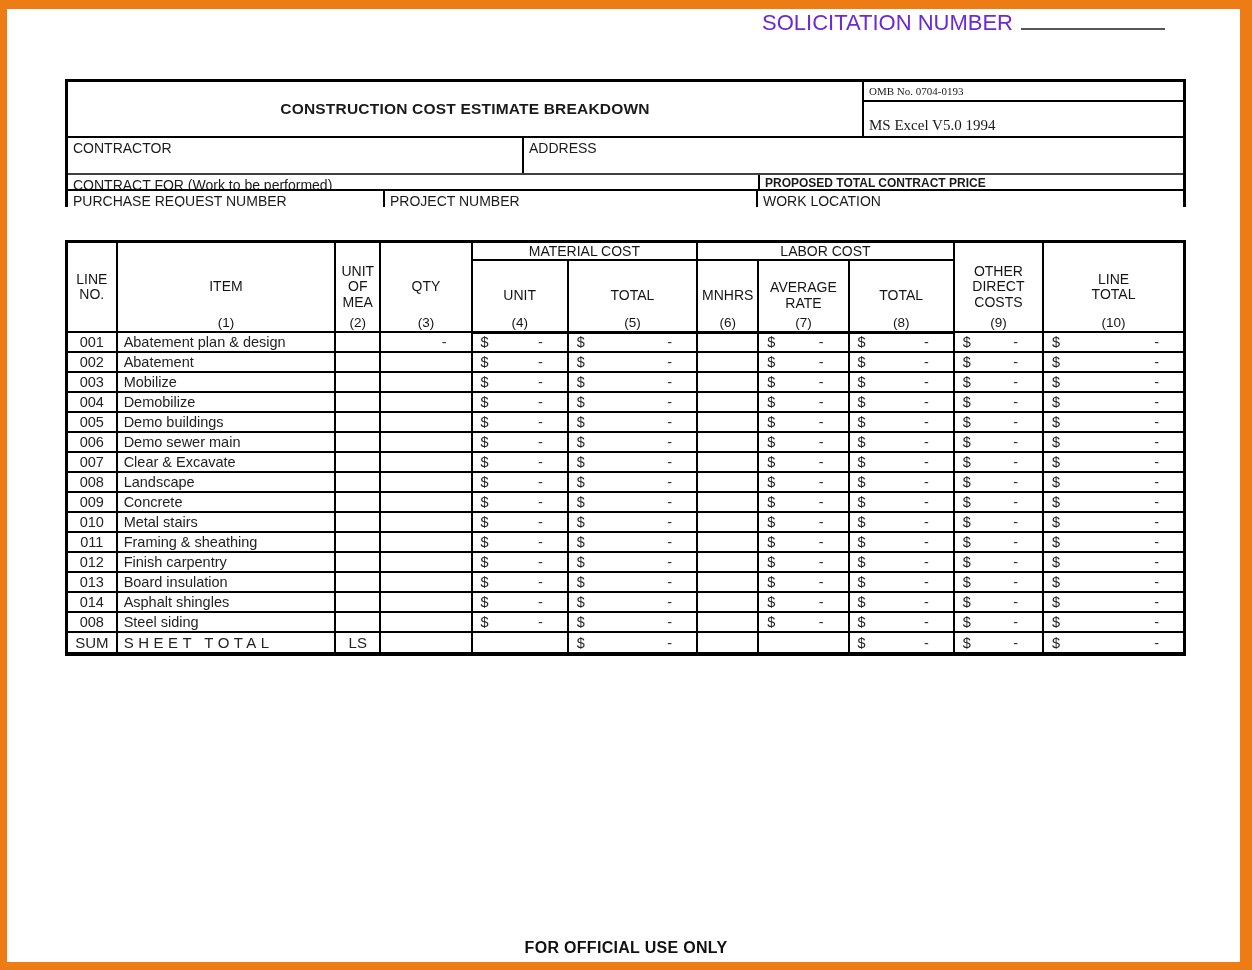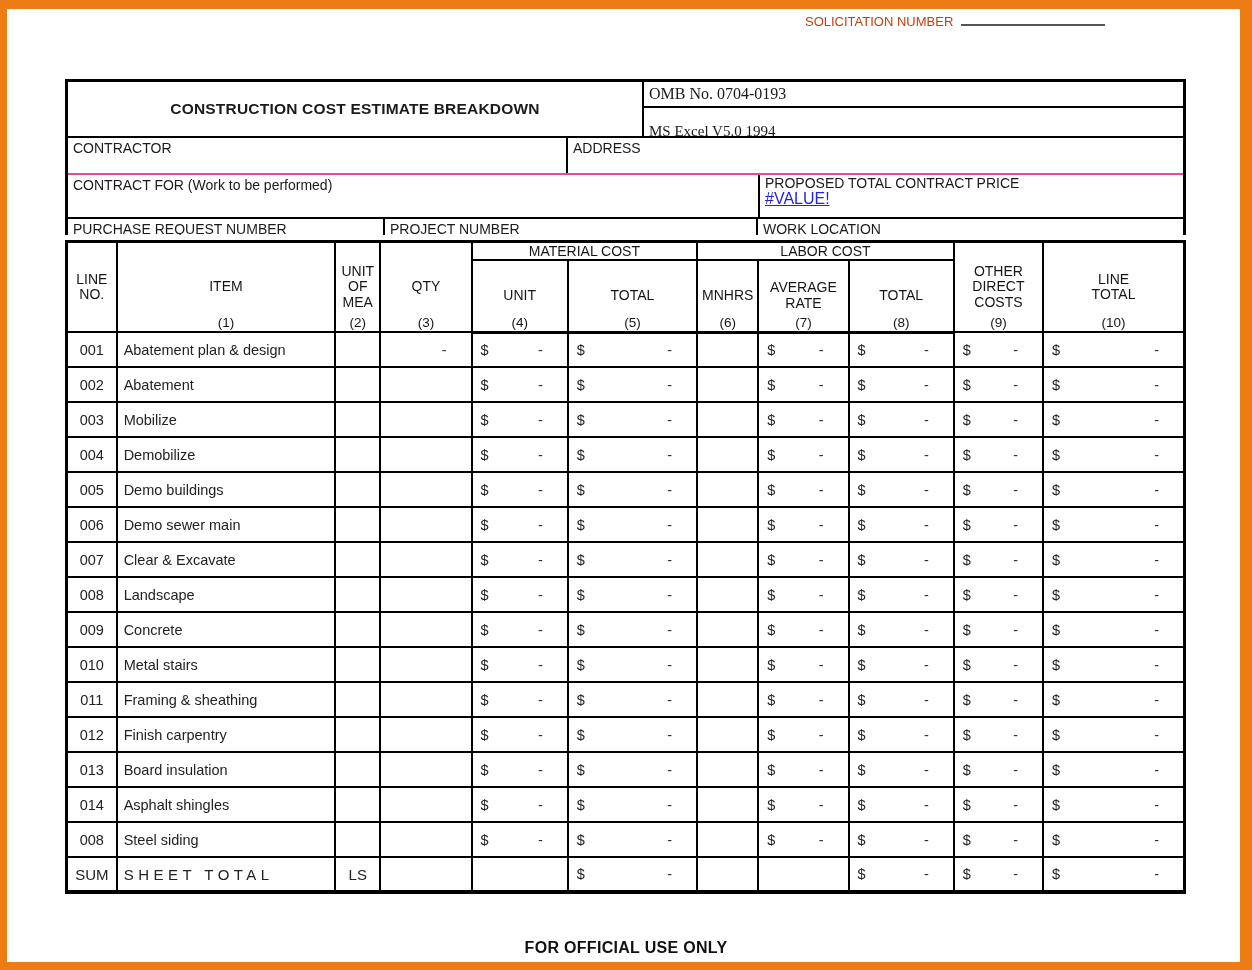--- a/index.html
+++ b/index.html
@@ -7,65 +7,65 @@
     width:1252px;height:970px;position:relative;overflow:hidden;
     background:#ffffff;color:#1a1a1a;
     font-family:"Liberation Sans","DejaVu Sans",sans-serif;
   }
   
   .frame{
     position:absolute;inset:0;box-sizing:border-box;z-index:40;pointer-events:none;
     border-style:solid;border-width:9px 12px 8px 7px;border-color:#ED7C15;
   }
   
-  .solicitation{position:absolute;top:10px;left:805px;font-size:13px;color:#c2410c;white-space:nowrap;}
+  .solicitation{position:absolute;top:10px;left:762px;font-size:22px;color:#6d28d9;white-space:nowrap;}
   .sol-line{display:inline-block;width:144px;height:14px;border-bottom:2px solid #555;margin-left:8px;}
   
   .form-top{
     position:absolute;left:65px;top:79px;width:1121px;box-sizing:border-box;
     border:3px solid #000;border-bottom:none;background:#fff;
   }
   .frow{display:flex;box-sizing:border-box;}
   .row-a{height:54px;}
   .row-b{height:37px;border-top:2px solid #000;}
-  .row-c{height:44px;border-top:2px solid #ec4899;}
+  .row-c{height:16px;border-top:2px solid #404040;}
   .row-d{height:18px;border-top:2px solid #000;}
   .fcell{box-sizing:border-box;padding:2px 5px;font-size:14px;color:#1a1a1a;overflow:hidden;}
   .vline{border-right:2px solid #000;}
-  .title-cell{width:576px;display:flex;align-items:center;justify-content:center;
+  .title-cell{width:796px;display:flex;align-items:center;justify-content:center;
     font-weight:bold;font-size:15.5px;letter-spacing:.2px;padding:0 4px;}
   .omb-cell{flex:1;display:flex;flex-direction:column;padding:0;}
   .omb-line1{height:27px;box-sizing:border-box;border-bottom:2px solid #000;
-    font-family:"Liberation Serif","DejaVu Serif",serif;font-size:16px;padding:3px 5px;}
+    font-family:"Liberation Serif","DejaVu Serif",serif;font-size:11px;padding:3px 5px;}
   .omb-line2{flex:1;display:flex;align-items:center;
     font-family:"Liberation Serif","DejaVu Serif",serif;font-size:15px;padding:15px 5px;}
-  .contractor-cell{width:500px;}
+  .contractor-cell{width:456px;}
   .address-cell{flex:1;}
   .contractfor-cell{width:692px;}
   .proposed-cell{flex:1;padding:1px 5px;}
-  .plabel{font-size:14px;line-height:15px;}
+  .plabel{font-size:12px;line-height:15px;font-weight:bold;}
   .pvalue{text-align:left;font-size:16px;line-height:16px;text-decoration:underline;color:#2222E6;}
   .purchase-cell{width:317px;}
   .project-cell{width:373px;}
   .work-cell{flex:1;}
   
   table.cost{
     position:absolute;left:65px;top:240px;width:1121px;background:#fff;
     border-collapse:collapse;table-layout:fixed;
     border:3px solid #000;border-bottom:4px solid #000;
   }
   .cost th,.cost td{border:2px solid #000;box-sizing:border-box;position:relative;}
   .cost thead th{font-weight:400;font-size:14px;text-align:center;vertical-align:middle;padding:0;color:#151515;}
   .group-th{height:18px;line-height:16px;}
   .cost thead tr.sub-row th{height:72px;}
   th.tall{padding-bottom:14px;}
   th .hline{display:block;line-height:15.5px;}
   .colnum{position:absolute;bottom:1px;left:0;right:0;text-align:center;font-size:13.5px;line-height:14px;font-weight:400;}
   .cost thead tr.sub-row th{border-bottom:3px solid #000;}
-  .cost tbody tr{height:35px;}
+  .cost tbody tr{height:20px;}
   .cost tbody td{font-size:14.5px;vertical-align:middle;color:#222;overflow:hidden;}
   .col-no{text-align:center;}
   .col-item{text-align:left;padding:0 4px 0 6px;}
   .col-unit_mea,.col-mnhrs{text-align:center;}
   td.money .cur{position:absolute;left:8px;top:50%;transform:translateY(-50%);font-size:14.5px;color:#222;}
   td.money .val{position:absolute;right:24px;top:50%;transform:translateY(-50%);font-size:14.5px;color:#333;}
   tr.sum-row td{font-size:15px;margin-left:13px;}
   tr.sum-row .col-item{letter-spacing:4.5px;}
   
   .footer{position:absolute;top:939px;left:0;right:0;text-align:center;

